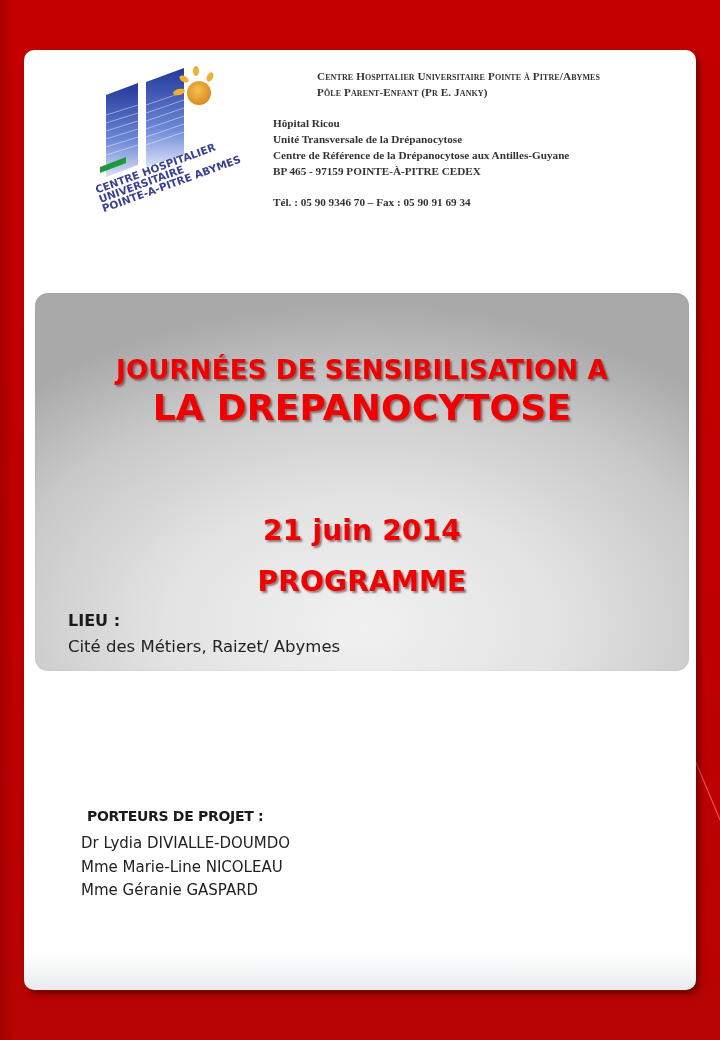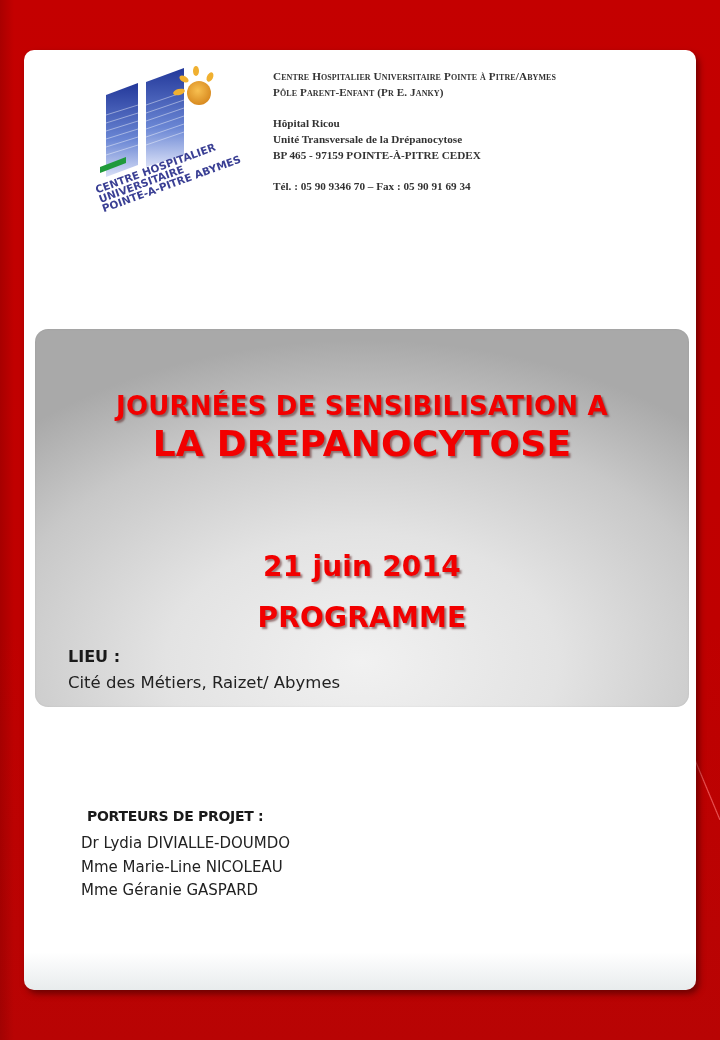--- a/index.html
+++ b/index.html
@@ -23,29 +23,28 @@
       box-shadow: 3px 4px 6px rgba(60,0,0,0.6);
     }
     
     .logo { position: absolute; left: 72px; top: 15px; width: 160px; height: 150px; }
     
     .header {
       position: absolute; left: 249px; top: 18px; width: 410px;
       font-family: "Liberation Serif", serif; font-weight: bold;
       font-size: 11.2px; line-height: 16px; color: #333;
     }
-    .header .smallcaps { font-variant: small-caps; letter-spacing: 0.1px; }
+    .header .smallcaps { font-variant: small-caps; letter-spacing: 0.1px; margin-left: 44px; }
     .header .gap { height: 15px; }
     
     .panel {
       position: absolute; left: 11px; top: 243px; width: 654px; height: 378px;
       border-radius: 13px;
       background: radial-gradient(ellipse 75% 85% at 50% 88%, #f1f1f1 0%, #e3e3e3 40%, #c8c8c8 75%, #a9a9a9 100%);
       box-shadow: inset 0 0 2px rgba(0,0,0,0.1);
-      margin-top: 36px;
     }
     .title-red {
       position: absolute; left: 0; width: 100%; text-align: center;
       font-family: "DejaVu Sans", sans-serif; font-weight: bold;
       color: #f20000; text-shadow: 2px 2px 2px rgba(90,30,30,0.55);
       letter-spacing: 0.2px;
     }
     .t1 { top: 62px; font-size: 26px; line-height: 30px; }
     .t2 { top: 100px; font-size: 36px; line-height: 30px; }
     .t3 { top: 222px; font-size: 28px; line-height: 32px; }
@@ -125,20 +124,21 @@
       <text x="2" y="142">POINTE-A-PITRE ABYMES</text>
     </g>
   </svg>
 
   <div class="header">
     <div class="smallcaps">Centre  Hospitalier Universitaire  Pointe à Pitre/Abymes</div>
     <div class="smallcaps">Pôle Parent-Enfant  (Pr E.  Janky)</div>
     <div class="gap"></div>
     <div>Hôpital  Ricou</div>
     <div>Unité  Transversale  de la Drépanocytose</div>
+    <div>Centre de Référence de la Drépanocytose  aux Antilles-Guyane</div>
     <div>BP 465 - 97159 POINTE-À-PITRE   CEDEX</div>
     <div class="gap"></div>
     <div>Tél. : 05 90 9346 70 – Fax  : 05 90 91 69 34</div>
   </div>
 
   <div class="panel">
     <div class="title-red t1">JOURNÉES DE SENSIBILISATION A</div>
     <div class="title-red t2">LA DREPANOCYTOSE</div>
     <div class="title-red t3">21 juin 2014</div>
     <div class="title-red t4">PROGRAMME</div>

